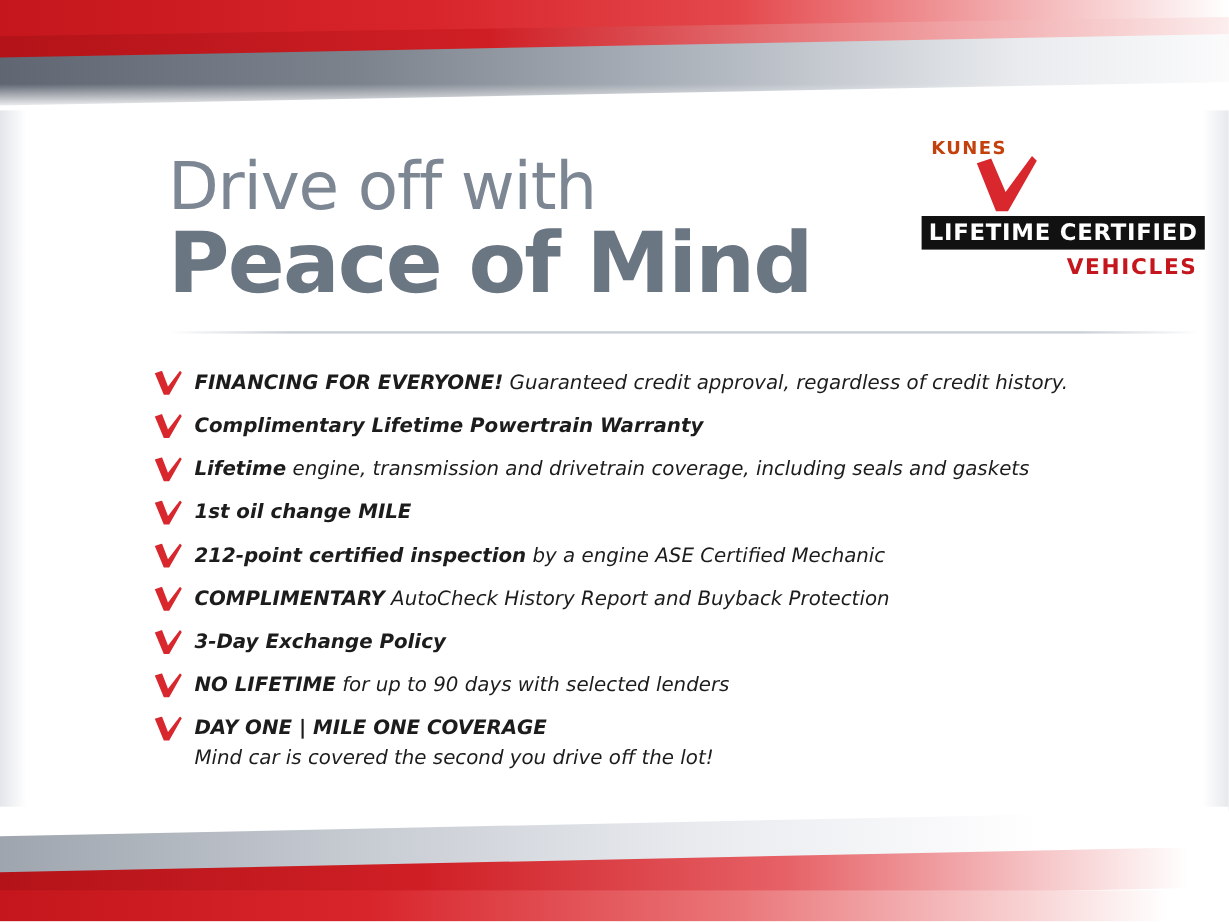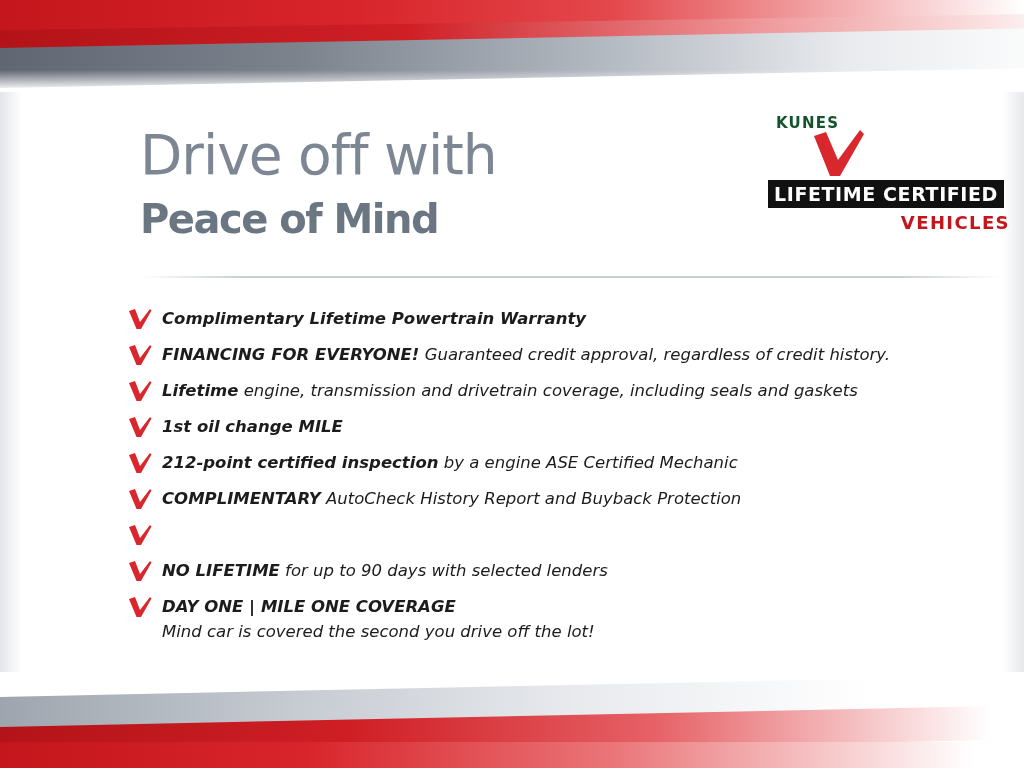--- a/index.html
+++ b/index.html
@@ -87,21 +87,21 @@
   .headline-line1 {
     font-family: "DejaVu Sans", sans-serif;
     font-size: 55px;
     line-height: 58px;
     font-weight: 400;
     color: #7d8794;
     letter-spacing: -1px;
   }
   .headline-line2 {
     font-family: "DejaVu Sans", sans-serif;
-    font-size: 40px;
+    font-size: 70px;
     line-height: 66px;
     font-weight: 700;
     color: #6b7683;
     letter-spacing: -1.5px;
     margin-top: 2px;
   }
 
   
   .logo {
     position: absolute;
@@ -110,21 +110,21 @@
     width: 250px;
     height: 150px;
   }
   .logo-kunes {
     position: absolute;
     top: 10px;
     left: 16px;
     font-family: "DejaVu Sans", sans-serif;
     font-size: 15px;
     font-weight: 700;
-    color: #14532d;
+    color: #c2410c;
     letter-spacing: 1.2px;
   }
   .logo-nofear {
     position: absolute;
     top: 24px;
     left: 10px;
     font-family: "DejaVu Sans", sans-serif;
     font-size: 46px;
     font-weight: 700;
     color: #111111;
@@ -150,21 +150,21 @@
     font-family: "DejaVu Sans", sans-serif;
     font-size: 19px;
     font-weight: 700;
     letter-spacing: 0.6px;
     text-align: center;
     line-height: 28px;
   }
   .logo-vehicles {
     position: absolute;
     top: 108px;
-    right: 0;
+    right: 12px;
     font-family: "DejaVu Sans", sans-serif;
     font-size: 18px;
     font-weight: 700;
     color: #c4161c;
     letter-spacing: 1.4px;
     text-align: right;
   }
 
   
   .divider {
@@ -290,38 +290,38 @@
   <div class="divider"></div>
 
   <div class="bullets">
 
     <div class="bullet">
       <span class="tick">
         <svg width="24" height="22" viewBox="0 0 24 22">
             <path d="M1 2 L7 0 L12 13 L22 0 L23.5 1.6 L13 20 L8.5 20 Z" fill="#d8272d"></path>
           </svg>
       </span>
+      <span class="bullet-text"><span class="b">FINANCING FOR EVERYONE!</span><span> Guaranteed credit approval, regardless of credit history.</span></span>
+    </div>
+
+    <div class="bullet">
+      <span class="tick">
+        <svg width="24" height="22" viewBox="0 0 24 22">
+            <path d="M1 2 L7 0 L12 13 L22 0 L23.5 1.6 L13 20 L8.5 20 Z" fill="#d8272d"></path>
+          </svg>
+      </span>
       <span class="bullet-text"><span class="b">Complimentary Lifetime Powertrain Warranty</span><span></span></span>
     </div>
 
     <div class="bullet">
       <span class="tick">
         <svg width="24" height="22" viewBox="0 0 24 22">
             <path d="M1 2 L7 0 L12 13 L22 0 L23.5 1.6 L13 20 L8.5 20 Z" fill="#d8272d"></path>
           </svg>
       </span>
-      <span class="bullet-text"><span class="b">FINANCING FOR EVERYONE!</span><span> Guaranteed credit approval, regardless of credit history.</span></span>
-    </div>
-
-    <div class="bullet">
-      <span class="tick">
-        <svg width="24" height="22" viewBox="0 0 24 22">
-            <path d="M1 2 L7 0 L12 13 L22 0 L23.5 1.6 L13 20 L8.5 20 Z" fill="#d8272d"></path>
-          </svg>
-      </span>
       <span class="bullet-text"><span class="b">Lifetime</span><span> engine, transmission and drivetrain coverage, including seals and gaskets</span></span>
     </div>
 
     <div class="bullet">
       <span class="tick">
         <svg width="24" height="22" viewBox="0 0 24 22">
             <path d="M1 2 L7 0 L12 13 L22 0 L23.5 1.6 L13 20 L8.5 20 Z" fill="#d8272d"></path>
           </svg>
       </span>
       <span class="bullet-text"><span class="b">1st oil change MILE</span><span></span></span>
@@ -344,20 +344,21 @@
       </span>
       <span class="bullet-text"><span class="b">COMPLIMENTARY</span><span> AutoCheck History Report and Buyback Protection</span></span>
     </div>
 
     <div class="bullet">
       <span class="tick">
         <svg width="24" height="22" viewBox="0 0 24 22">
             <path d="M1 2 L7 0 L12 13 L22 0 L23.5 1.6 L13 20 L8.5 20 Z" fill="#d8272d"></path>
           </svg>
       </span>
+      <span class="bullet-text"><span class="b">3-Day Exchange Policy</span><span></span></span>
     </div>
 
     <div class="bullet">
       <span class="tick">
         <svg width="24" height="22" viewBox="0 0 24 22">
             <path d="M1 2 L7 0 L12 13 L22 0 L23.5 1.6 L13 20 L8.5 20 Z" fill="#d8272d"></path>
           </svg>
       </span>
       <span class="bullet-text"><span class="b">NO LIFETIME</span><span> for up to 90 days with selected lenders</span></span>
     </div>

